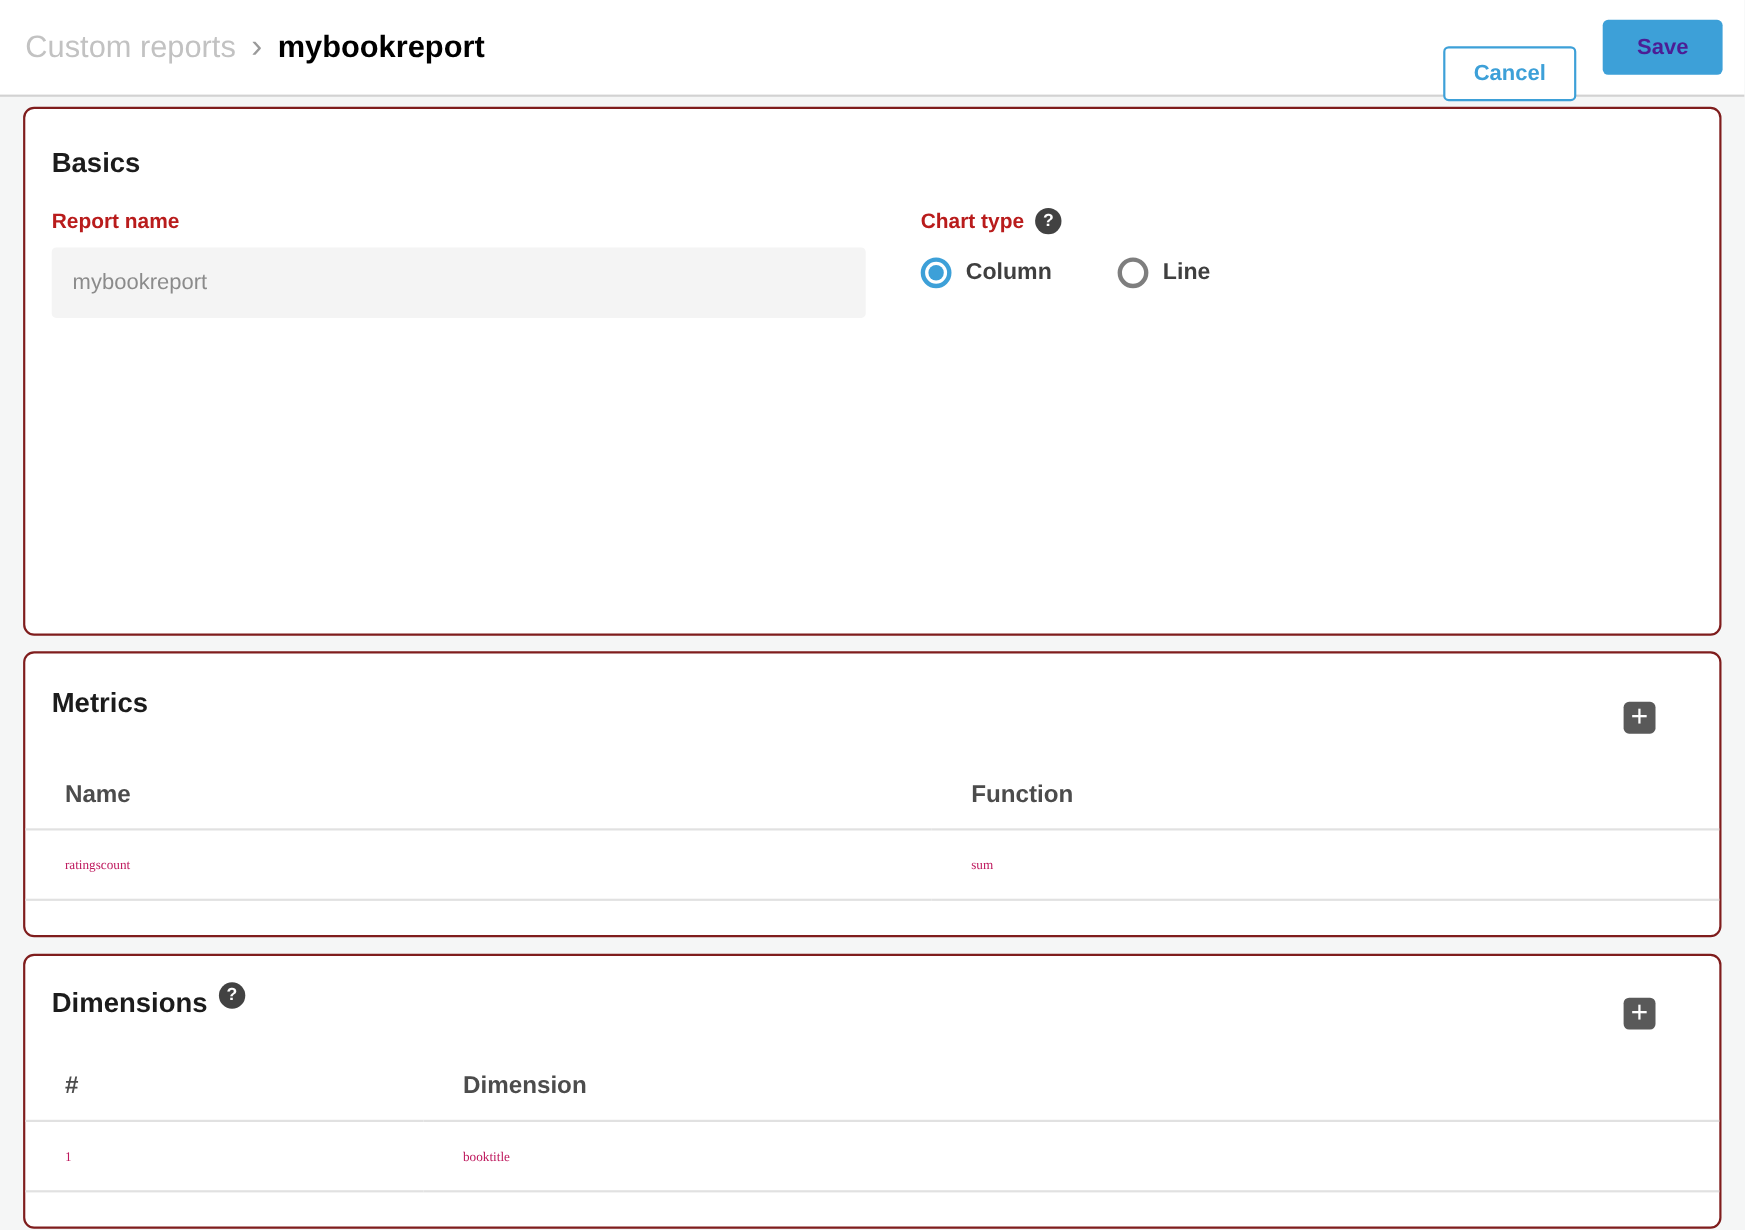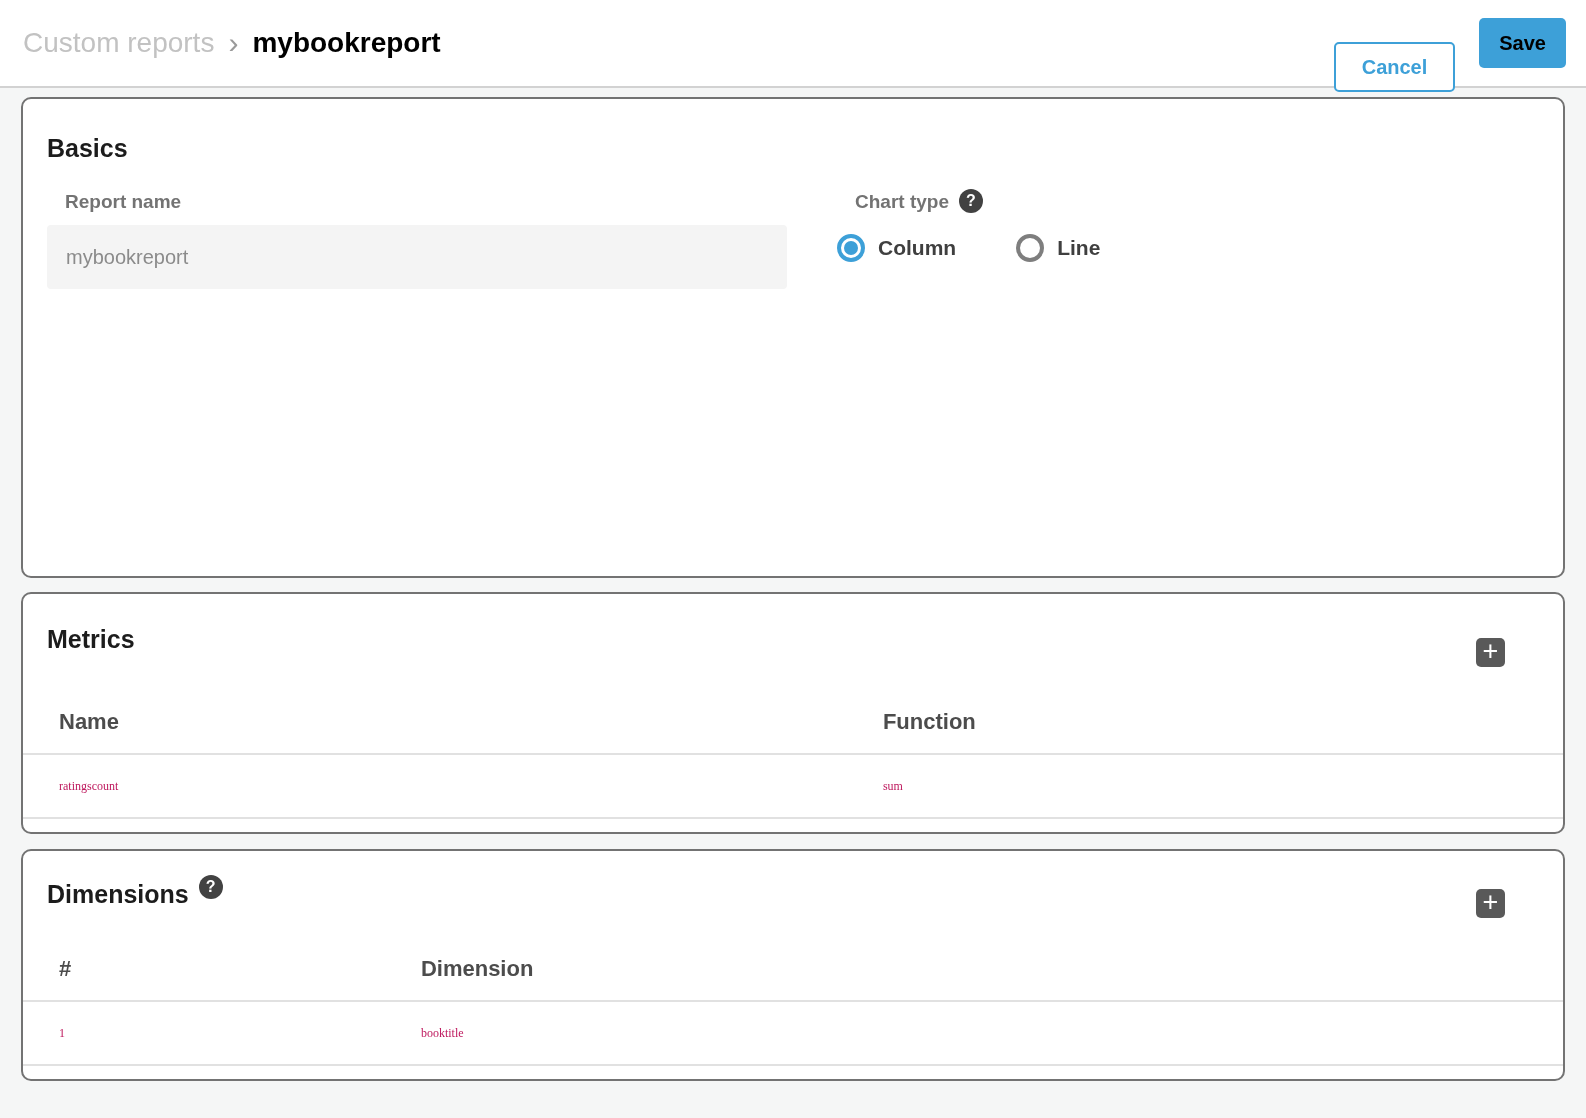--- a/index.html
+++ b/index.html
@@ -29,46 +29,46 @@
     font-family:inherit; font-size:20px; font-weight:700;
     cursor:pointer;
   }
   .btn-cancel {
     background:#ffffff; color:var(--accent);
     border:2px solid var(--accent);
     padding:0 26px;
     margin-top:48px;
   }
   .btn-save {
-    background:var(--accent); color:#000000;
-    border:none; padding:0 20px; margin-left:24px;
+    background:var(--accent); color:#4c1d95;
+    border:none; padding:0 31px; margin-left:24px;
   }
 
   
   .page { padding:9px 21px 0; }
   .card {
     background:#ffffff;
-    border:2px solid #737373;
+    border:2px solid #7f1d1d;
     border-radius:10px;
     position:relative;
   }
   .card h2 {
     margin:0; font-size:25px; line-height:30px;
     font-weight:700; color:#1c1c1c;
   }
 
   
   .card-basics { padding:34px 24px 76px; height:481px; }
   .card-basics h2 { margin-bottom:28px; }
   .basics-grid { display:flex; }
   .col-left { width:740px; flex:none; }
   .col-right { margin-left:50px; flex:1; }
   .field label, .label-row label {
     display:block; font-size:19px; line-height:22px;
-    font-weight:700; color:#737373; margin-bottom:12px;margin-left:18px;
+    font-weight:700; color:#b91c1c; margin-bottom:12px;
   }
   .text-input {
     width:100%; height:64px;
     background:#f4f4f4; border:none; border-radius:4px;
     padding:0 19px; font-family:inherit; font-size:20px; color:#8b8b8b;
     outline:none;
   }
   .field-desc { margin-top:56px; }
   .textarea-wrap { position:relative; width:100%; }
   .text-area {
@@ -101,21 +101,21 @@
     content:""; position:absolute; inset:3px;
     border-radius:50%; background:var(--accent);
   }
   .radio-label {
     margin-left:13px; font-size:21px; font-weight:600; color:#3f3f3f;
   }
 
   
   .card + .card { margin-top:14px; }
   .card-dims { margin-top:15px !important; }
-  .card-table { padding-bottom:13px; }
+  .card-table { padding-bottom:31px; }
   .card-head { position:relative; padding:30px 24px 36px; }
   .card-dims .card-head { padding:28px 24px 28px; }
   .head-row { display:flex; align-items:flex-start; }
   .head-row .help-icon { margin-top:-4px; }
   .add-btn {
     position:absolute; right:58px;
     width:29px; height:29px;
     background:#595959; border:none; border-radius:5px;
     color:#ffffff; cursor:pointer;
     display:flex; align-items:center; justify-content:center;

